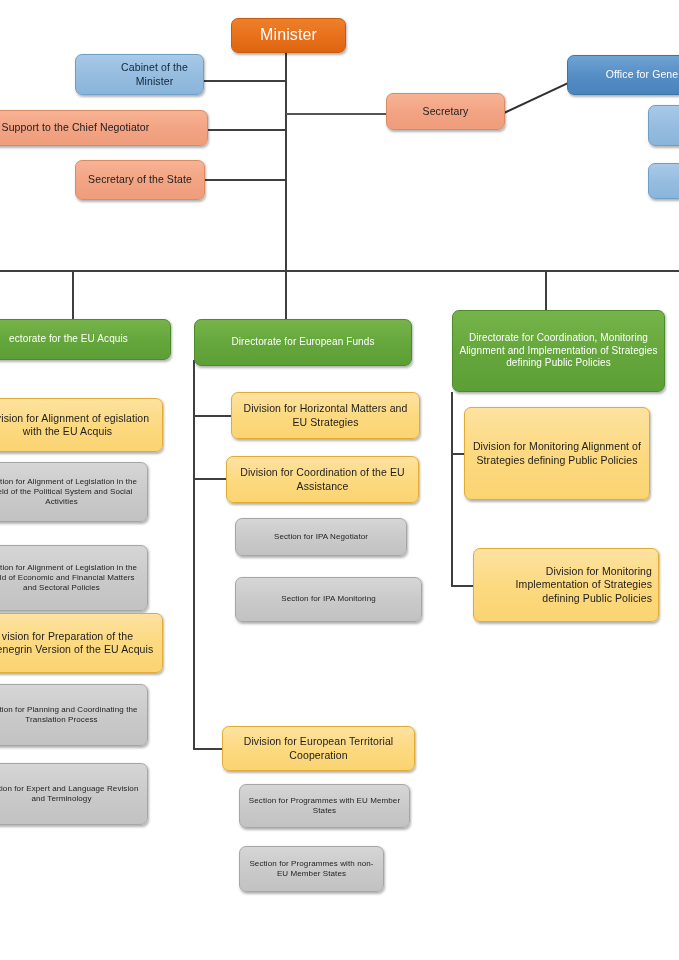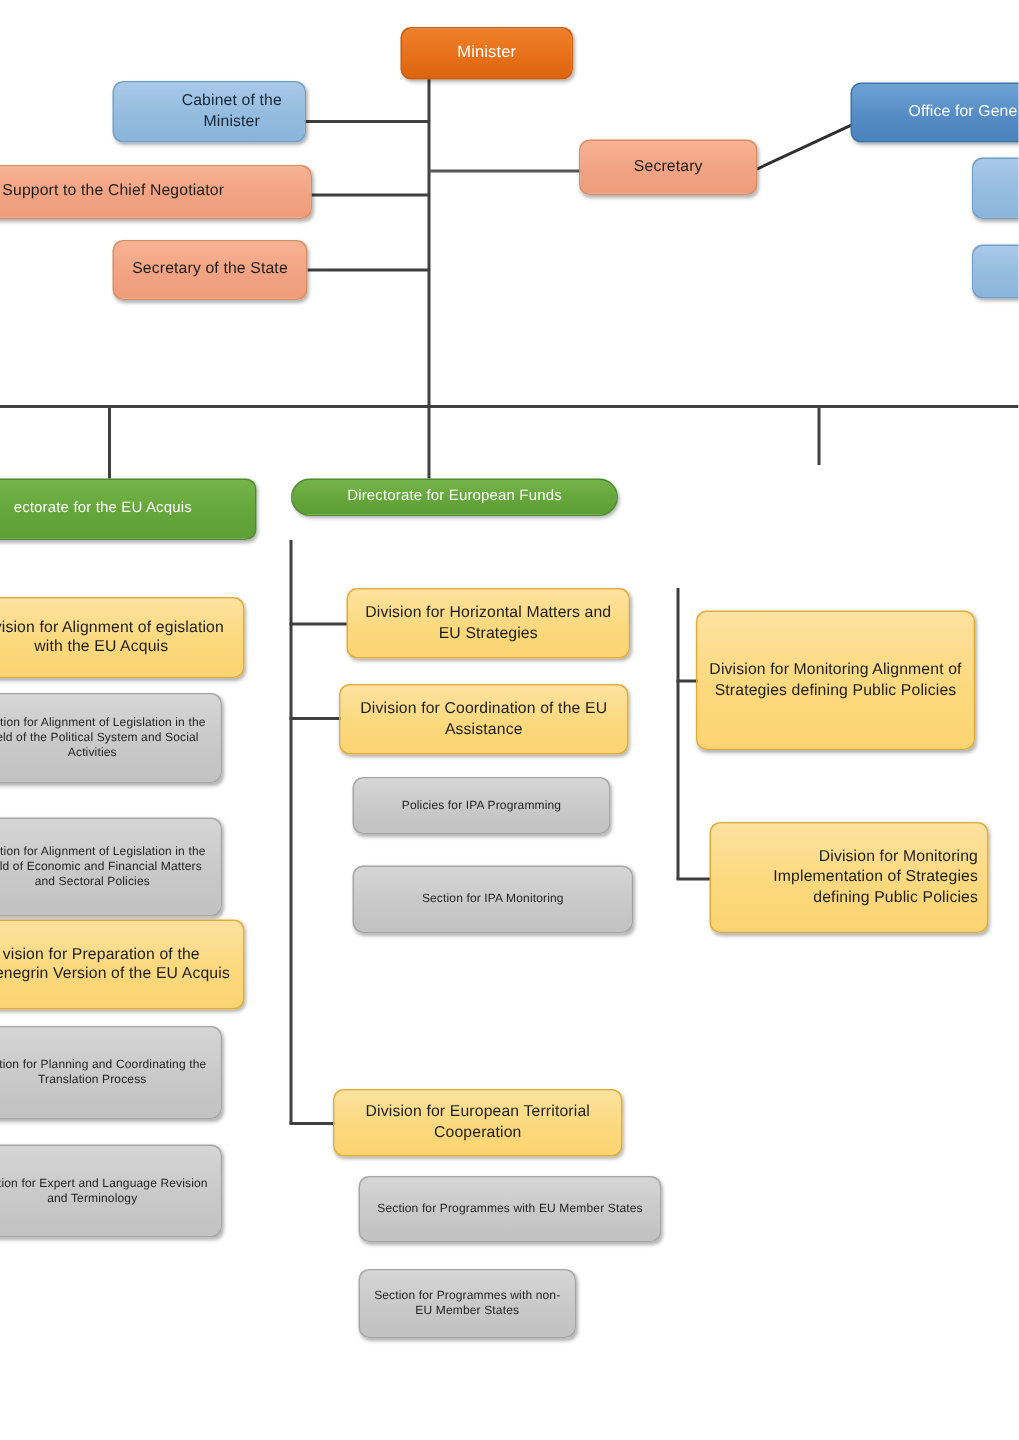--- a/index.html
+++ b/index.html
@@ -37,23 +37,22 @@
     letter-spacing:.1px;
     box-shadow:1px 1.5px 2.5px rgba(0,0,0,.30);
   }
   .node span{display:block;width:100%;}
 
   
   .n-minister{
     background:linear-gradient(180deg,#ef7f2a 0%,#e8701a 55%,#dd6510 100%);
     border:1px solid #c85c0d;
     color:#ffffff;
-    font-size:11px;
+    font-size:16px;
     font-weight:400;
-    margin-left:36px;
   }
   
   .n-salmon{
     background:linear-gradient(180deg,#f7b394 0%,#f2a383 55%,#ef9d7b 100%);
     border:1px solid #d98c64;
     color:#1d1d1d;
     font-size:10.5px;
     justify-content:center;
   }
   
@@ -176,52 +175,55 @@
   </div>
 
   <div class="node n-grey" style="left:-25px;top:684px;width:173px;height:62px;">
     <span>Section for Planning and Coordinating the Translation Process</span>
   </div>
 
   <div class="node n-grey" style="left:-25px;top:763px;width:173px;height:62px;">
     <span>Section for Expert and Language Revision and Terminology</span>
   </div>
 
-  <div class="node n-green" style="left:194px;top:319px;width:218px;height:25px;border-radius:16px;">
+  <div class="node n-green" style="left:194px;top:319px;width:218px;height:47px;">
     <span>Directorate for European Funds</span>
   </div>
 
   <div class="node n-yellow" style="left:231px;top:392px;width:189px;height:47px;">
     <span>Division for Horizontal Matters and EU Strategies</span>
   </div>
 
   <div class="node n-yellow" style="left:226px;top:456px;width:193px;height:47px;">
     <span>Division for Coordination of  the EU Assistance</span>
   </div>
 
   <div class="node n-grey" style="left:235px;top:518px;width:172px;height:38px;">
-    <span>Policies for IPA Programming</span>
+    <span>Section for IPA Negotiator</span>
   </div>
 
   <div class="node n-grey" style="left:235px;top:577px;width:187px;height:45px;">
     <span>Section for IPA Monitoring</span>
   </div>
 
   <div class="node n-yellow" style="left:222px;top:726px;width:193px;height:45px;">
     <span>Division for European Territorial Cooperation</span>
   </div>
 
-  <div class="node n-grey" style="left:239px;top:784px;width:202px;height:44px;">
+  <div class="node n-grey" style="left:239px;top:784px;width:171px;height:44px;">
     <span>Section for Programmes with EU Member States</span>
   </div>
 
   <div class="node n-grey" style="left:239px;top:846px;width:145px;height:46px;">
     <span>Section for Programmes with non-EU Member States</span>
   </div>
 
+  <div class="node n-green" style="left:452px;top:310px;width:213px;height:82px;">
+    <span>Directorate for Coordination, Monitoring Alignment and Implementation of Strategies defining Public Policies</span>
+  </div>
 
   <div class="node n-yellow" style="left:464px;top:407px;width:186px;height:93px;">
     <span>Division for Monitoring Alignment of Strategies defining Public Policies</span>
   </div>
 
   <div class="node n-yellow" style="left:473px;top:548px;width:186px;height:74px;text-align:right;">
     <span>Division for Monitoring Implementation of Strategies defining Public Policies</span>
   </div>
 
 </div>

